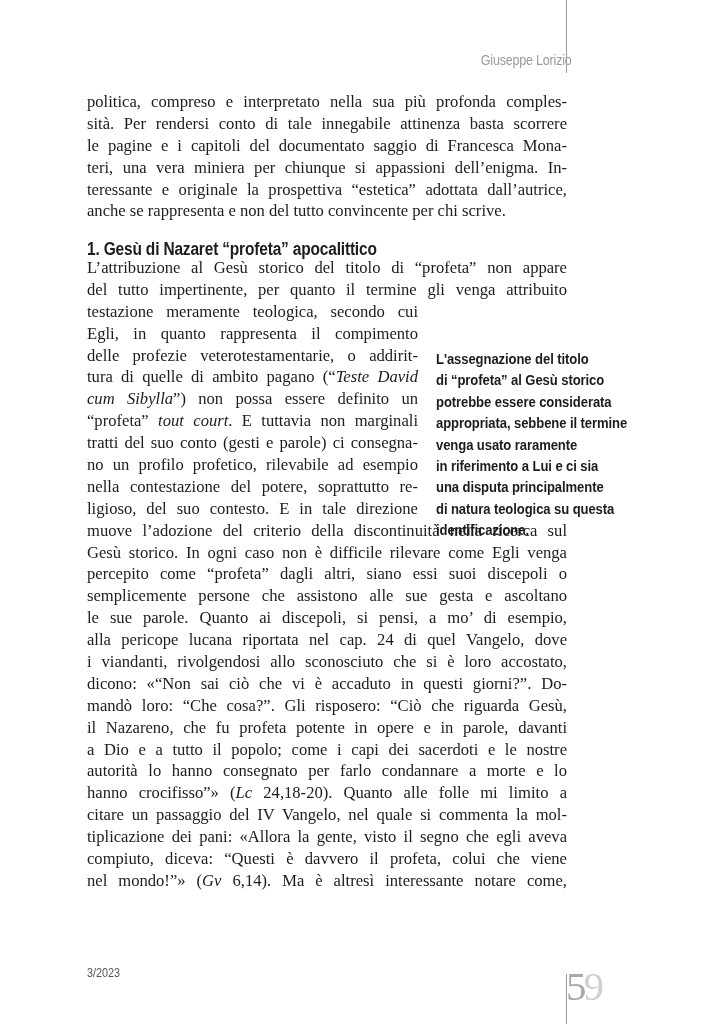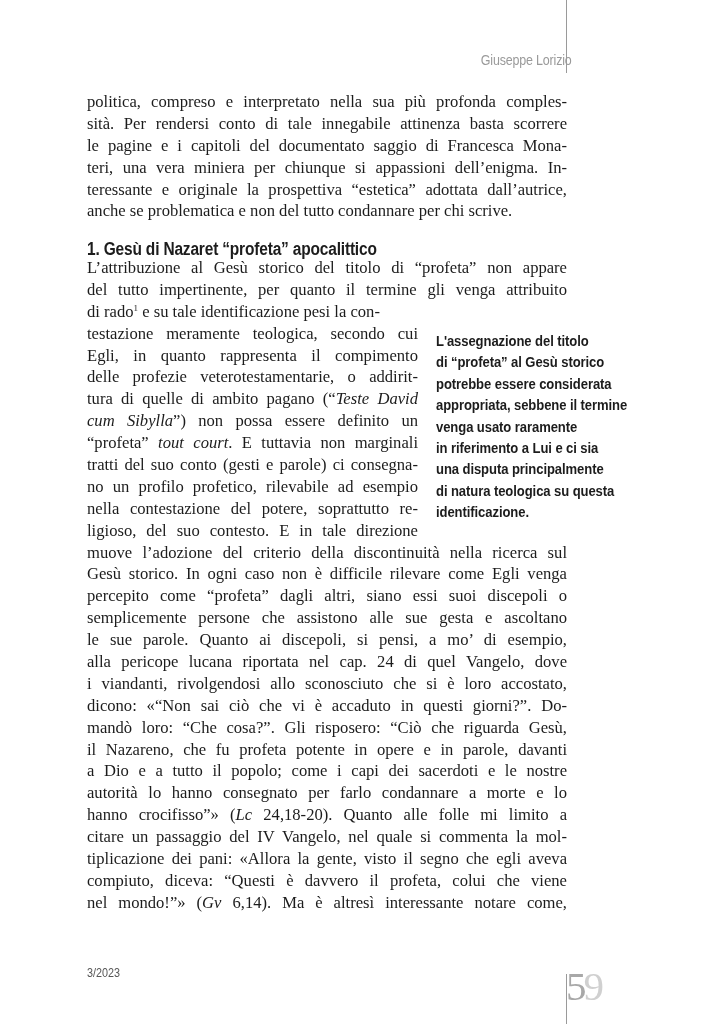--- a/index.html
+++ b/index.html
@@ -11,21 +11,21 @@
 
   .col { position: absolute; left: 87px; width: 480px; }
   .line { font-family: "Liberation Serif", serif; font-size: 16.6px; color: #1c1c1c; height: 21.9px; line-height: 21.9px; white-space: nowrap; text-align: justify; text-align-last: justify; }
   .line.last { text-align-last: left; }
   .line.narrow { width: 331px; }
   .line em { font-style: italic; }
   .line sup { font-size: 9px; vertical-align: 6px; line-height: 0; }
 
   .heading { position: absolute; left: 87px; top: 239px; font-family: "Liberation Sans", sans-serif; font-weight: bold; font-size: 18px; color: #1c1c1c; transform: scaleX(0.86); transform-origin: left center; white-space: nowrap; letter-spacing: -0.2px; }
 
-  .pullquote { position: absolute; left: 436px; top: 330px; width: 260px; }
+  .pullquote { position: absolute; left: 436px; top: 348px; width: 260px; }
   .pq-line { font-family: "Liberation Sans", sans-serif; font-weight: bold; font-size: 15.2px; color: #1c1c1c; height: 21.4px; line-height: 21.4px; white-space: nowrap; transform: scaleX(0.86); transform-origin: left center; letter-spacing: -0.1px; }
 
   .footer-issue { position: absolute; left: 87px; top: 966px; font-family: "Liberation Sans", sans-serif; font-size: 12px; color: #555; transform: scaleX(0.9); transform-origin: left center; }
   .rule-bottom { position: absolute; left: 566px; top: 974px; width: 1px; height: 50px; background: #9a9a9a; }
   .page-number { position: absolute; left: 566px; top: 966px; font-family: "Liberation Serif", serif; font-size: 41px; color: #b5b5b5; letter-spacing: -3px; line-height: 40px; }
   .page-number .d1 { color: #a8a8a8; }
   .page-number .d2 { color: #d0d0d0; }
 </style>
 </head>
 <body>
@@ -34,29 +34,28 @@
 
   <div class="rule-top"></div>
   <div class="running-head">Giuseppe Lorizio</div>
 
   <div class="col" style="top:91px;">
     <div class="line">politica, compreso e interpretato nella sua più profonda comples-</div>
     <div class="line">sità. Per rendersi conto di tale innegabile attinenza basta scorrere</div>
     <div class="line">le pagine e i capitoli del documentato saggio di Francesca Mona-</div>
     <div class="line">teri, una vera miniera per chiunque si appassioni dell’enigma. In-</div>
     <div class="line">teressante e originale la prospettiva “estetica” adottata dall’autrice,</div>
-    <div class="line last">anche se problematica e non del tutto condannare per chi scrive.</div>
+    <div class="line last">anche se rappresenta e non del tutto convincente per chi scrive.</div>
   </div>
 
   <div class="heading">1. Gesù di Nazaret “profeta” apocalittico</div>
 
   <div class="col" style="top:257px;">
     <div class="line">L’attribuzione al Gesù storico del titolo di “profeta” non appare</div>
     <div class="line">del tutto impertinente, per quanto il termine gli venga attribuito</div>
-    <div class="line narrow last"><span>di rado</span><sup>1</sup><span> e su tale identificazione pesi la con-</span></div>
     <div class="line narrow">testazione meramente teologica, secondo cui</div>
     <div class="line narrow">Egli, in quanto rappresenta il compimento</div>
     <div class="line narrow">delle profezie veterotestamentarie, o addirit-</div>
     <div class="line narrow"><span>tura di quelle di ambito pagano (“</span><em>Teste David</em></div>
     <div class="line narrow"><em>cum Sibylla</em><span>”) non possa essere definito un</span></div>
     <div class="line narrow"><span>“profeta” </span><em>tout court</em><span>. E tuttavia non marginali</span></div>
     <div class="line narrow">tratti del suo conto (gesti e parole) ci consegna-</div>
     <div class="line narrow">no un profilo profetico, rilevabile ad esempio</div>
     <div class="line narrow">nella contestazione del potere, soprattutto re-</div>
     <div class="line narrow">ligioso, del suo contesto. E in tale direzione</div>

